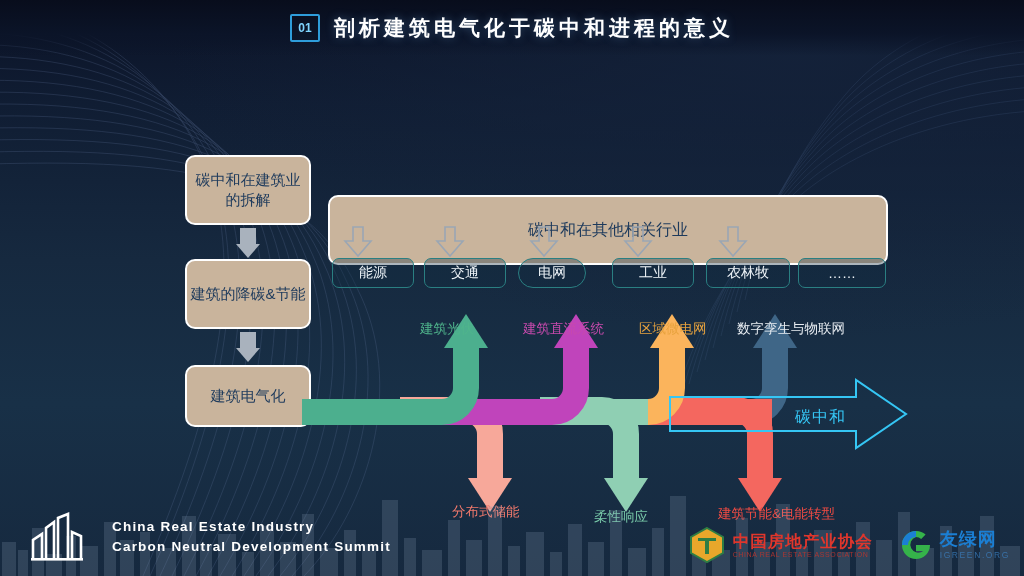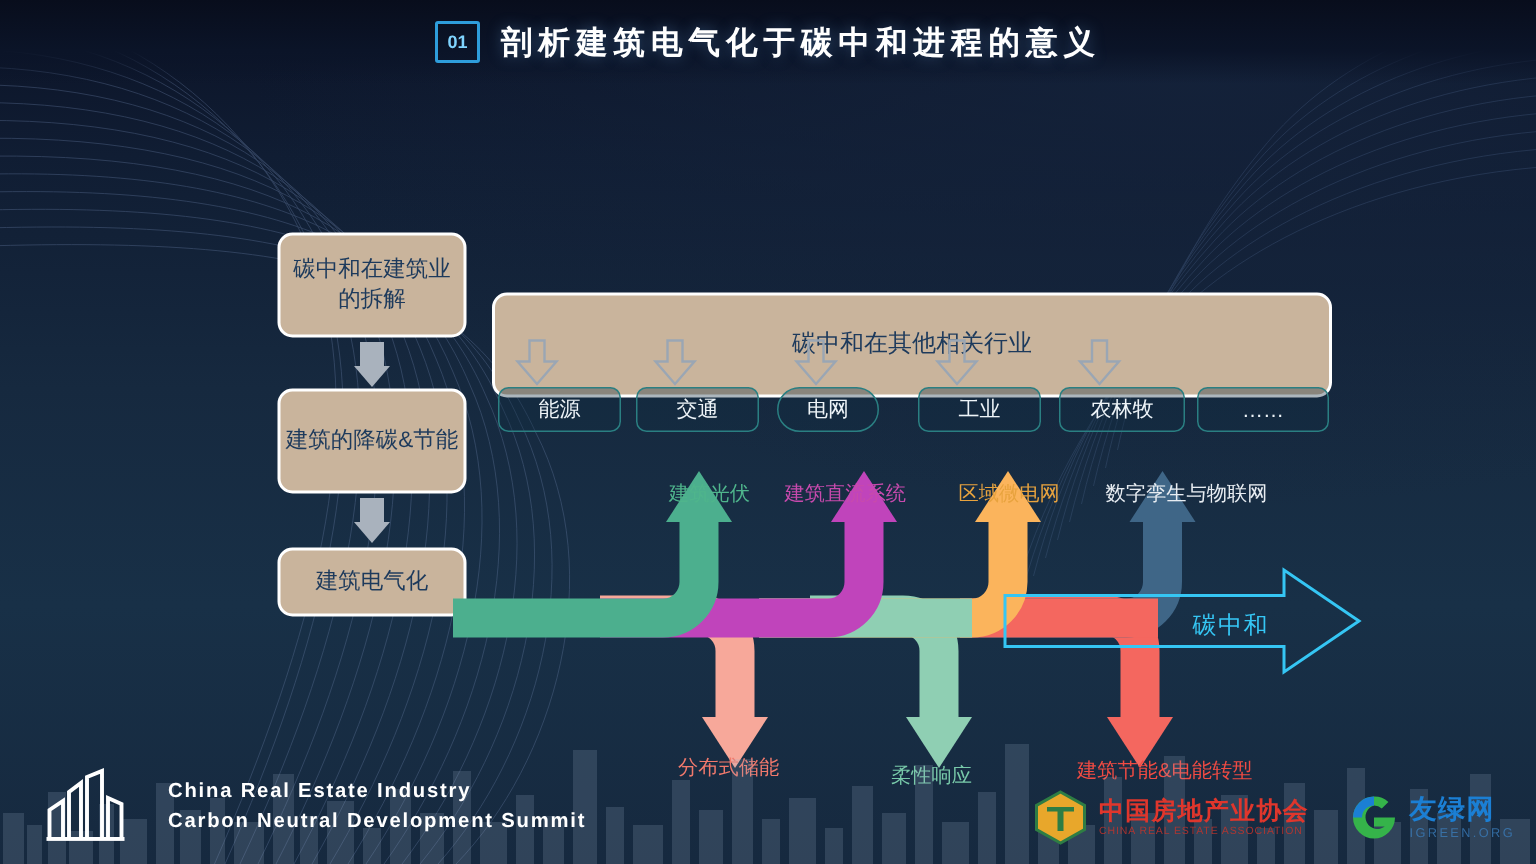--- a/index.html
+++ b/index.html
@@ -38,21 +38,21 @@
   }
 
   
   .beige-box{
     position:absolute;background:#c9b49c;border:2px solid #ffffff;border-radius:10px;
     color:#1d3a5c;display:flex;align-items:center;justify-content:center;text-align:center;
     font-size:15px;line-height:1.35;box-sizing:border-box;
   }
   #box-decompose{left:185px;top:155px;width:126px;height:70px;padding:2px 6px;}
   #box-reduce{left:185px;top:259px;width:126px;height:70px;padding:2px 1px;}
-  #box-electrify{left:185px;top:365px;width:126px;height:46px;}
+  #box-electrify{left:185px;top:365px;width:126px;height:62px;}
   #box-other{left:328px;top:155px;width:560px;height:70px;font-size:16px;margin-top:40px;}
 
   
   .gray-arrow{position:absolute;width:24px;}
   .gray-arrow .shaft{width:16px;height:16px;background:#a9b2bd;margin:0 auto;}
   .gray-arrow .head{
     width:0;height:0;border-left:12px solid transparent;border-right:12px solid transparent;
     border-top:14px solid #a9b2bd;
   }
   #ga1{left:236px;top:228px;}
@@ -217,21 +217,21 @@
       <polygon points="554,48 598,48 576,14" fill="#c044bb"></polygon>
 
       <path d="M302,112 H442 A24,24 0 0 0 466,88 V44" stroke="#4caf8e" stroke-width="26"></path>
       <polygon points="444,48 488,48 466,14" fill="#4caf8e"></polygon>
 
       <path d="M670,97 H856 V80 L906,114 L856,148 V131 H670 Z" fill="none" stroke="#35c6f4" stroke-width="2"></path>
     </g>
   </svg>
 
   <div id="flow-label-host">
-      <div class="flow-label up" style="left: 446px; color: rgb(79, 181, 140); font-family: Liberation Mono, monospace;">建筑光伏</div>
+      <div class="flow-label up" style="left: 420px; color: rgb(79, 181, 140); font-family: Liberation Mono, monospace;">建筑光伏</div>
       <div class="flow-label up" style="left: 523px; color: rgb(199, 74, 173);">建筑直流系统</div>
       <div class="flow-label up" style="left: 639px; color: rgb(232, 163, 62);">区域微电网</div>
       <div class="flow-label up" style="left: 737px; color: rgb(232, 237, 242);">数字孪生与物联网</div>
       <div class="flow-label down" style="left: 452px; top: 503px; color: rgb(241, 121, 108);">分布式储能</div>
       <div class="flow-label down" style="left: 594px; top: 508px; color: rgb(120, 201, 169);">柔性响应</div>
       <div class="flow-label down" style="left: 718px; top: 505px; color: rgb(240, 75, 67);">建筑节能&amp;电能转型</div>
     </div>
 
   <div class="cn-label">碳中和</div>
 

